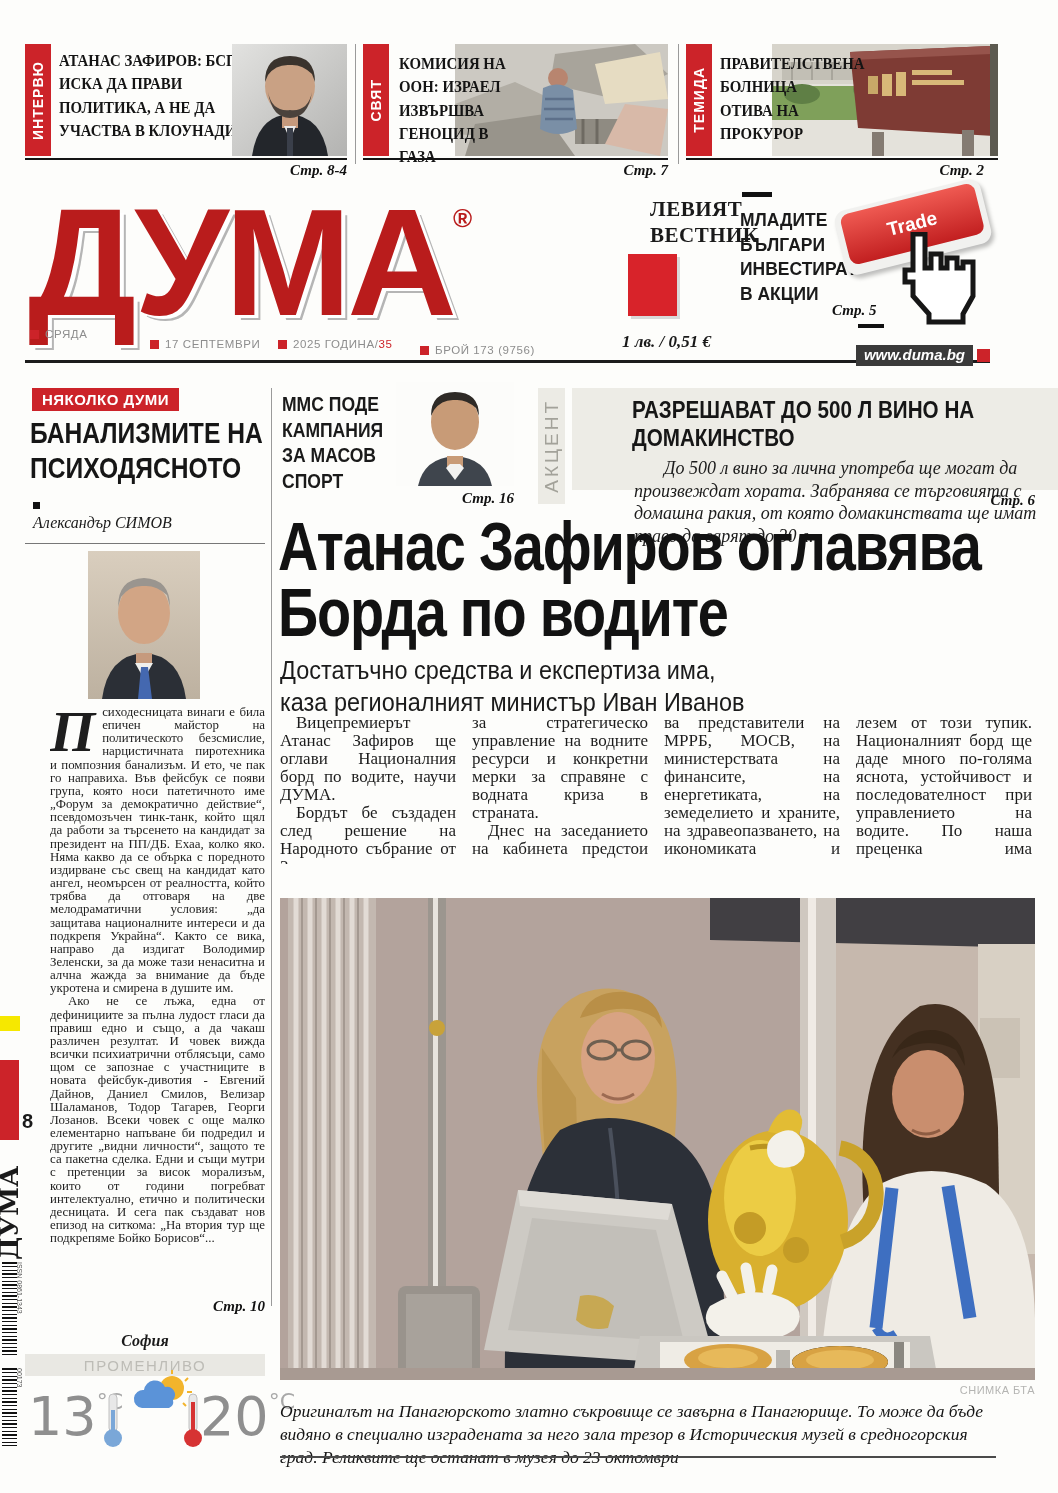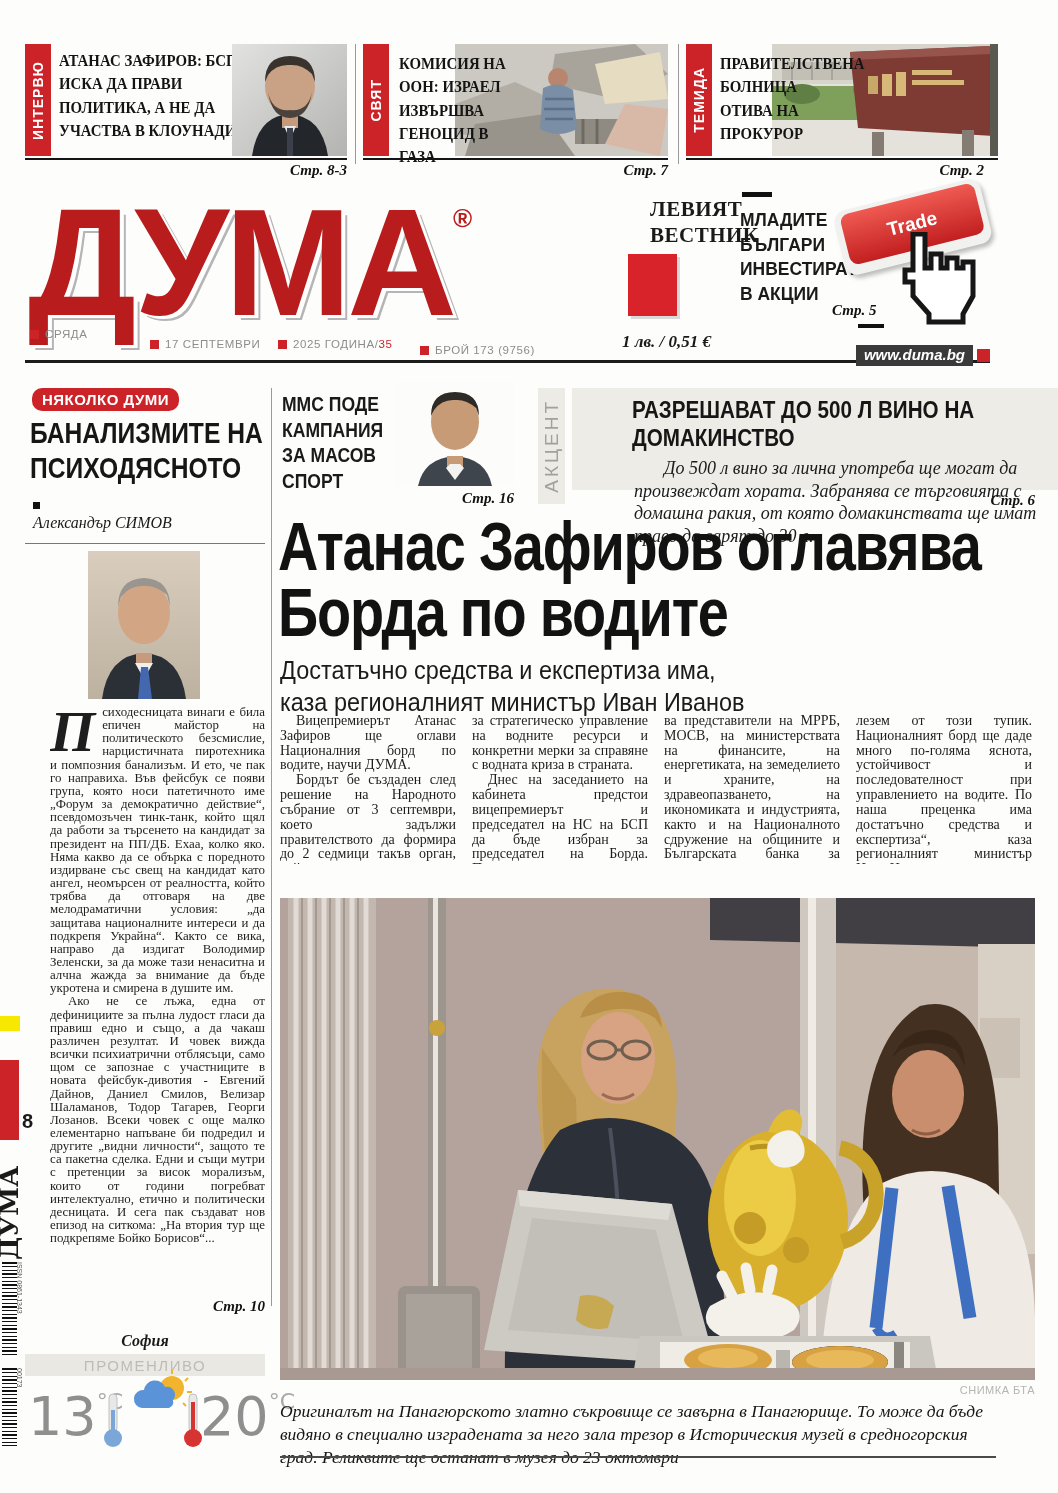--- a/index.html
+++ b/index.html
@@ -17,27 +17,27 @@
   .rule2{height:2px;background:#151515;}
   .pageref{font-style:italic;font-weight:bold;font-size:15px;font-family:"Liberation Serif",serif;color:#111;}
   .vline{width:1px;background:#9a9a9a;}
   #logo{font-family:Liberation Sans, sans-serif;font-weight:bold;font-size:152px;line-height:1;
         letter-spacing:-4px;color:#b91c1c;text-shadow:4px 3px 0 #ffffff,6px 5px 0 #b5b5b5;}
   #logo sup{font-size:26px;letter-spacing:0;text-shadow:none;vertical-align:88px;}
   .datecell{font-family:"Liberation Sans",sans-serif;font-size:11.5px;color:#8d8d8d;letter-spacing:.6px;
             display:flex;align-items:center;gap:6px;}
   .sq{width:9px;height:9px;background:#cc2329;display:inline-block;}
   .tag{background:#cc2329;color:#fff;font-weight:bold;font-size:15px;letter-spacing:.5px;
-       padding:3px 10px;display:inline-block;font-family:"Liberation Sans",sans-serif;border-radius:10px;}
+       padding:3px 10px;display:inline-block;font-family:"Liberation Sans",sans-serif;}
   .opbody{font-size:12.9px;line-height:1.02;text-align:justify;color:#1e1e1e;}
   .opbody p{margin:0;}
   .opbody p.ind{text-indent:18px;}
   .dropcap{float:left;font-style:italic;font-weight:bold;font-size:58px;line-height:.78;
            margin:3px 7px 0 0;font-family:"Liberation Serif",serif;}
-  .colp{font-size:14px;line-height:1.06;text-align:justify;color:#1c1c1c;}
+  .colp{font-size:17px;line-height:1.06;text-align:justify;color:#1c1c1c;}
   .colp p{margin:0;}
   .colp p.ind{text-indent:16px;}
   .accbox{background:#edece6;}
   .vlabel{background:#ecebe5;display:flex;align-items:center;justify-content:center;}
   .vlabel span{writing-mode:vertical-rl;transform:rotate(180deg);color:#a3a29a;font-size:19px;
                letter-spacing:3px;font-family:"Liberation Sans",sans-serif;}
   .barcode{background:repeating-linear-gradient(180deg,#111 0 2px,#fff 2px 4px,#111 4px 5px,#fff 5px 8px,#111 8px 9px,#fff 9px 11px);}
   .wnum{font-family:"DejaVu Sans",sans-serif;font-size:54px;color:#8f8f8f;line-height:1;}
   .wdeg{font-size:22px;color:#a8a8a8;vertical-align:26px;}
   .badge{background:#3a3a3a;color:#fff;font-weight:bold;font-style:italic;font-size:15px;
@@ -67,21 +67,21 @@
         </defs>
       <path d="M20,112 Q26,72 57,70 Q90,72 96,112 Z" fill="#23262b"></path>
       <path d="M50,70 h16 v14 h-16 z" fill="#c69a7d"></path>
       <ellipse cx="58" cy="42" rx="25" ry="29" fill="#c9a184"></ellipse>
       <path d="M33,38 Q33,12 58,12 Q83,12 83,38 L80,30 Q70,20 58,21 Q44,20 36,31 Z" fill="#3a332d"></path>
       <path d="M36,48 Q40,74 58,74 Q76,74 80,48 Q76,68 58,66 Q40,68 36,48 Z" fill="#4a423c"></path>
       <path d="M52,82 l6,14 l6,-14 z" fill="#e8e8e8"></path>
         <rect x="55" y="84" width="6" height="28" fill="#3a3f4a"></rect>
     </svg>
     <div class="abs rule2" style="left:0;top:114px;width:322px;"></div>
-    <div class="abs pageref" style="right:0;top:118px;">Стр. 8-3</div>
+    <div class="abs pageref" style="right:0;top:118px;">Стр. 8-4</div>
   </div>
   <div class="abs vline" style="left:355px;top:44px;height:120px;"></div>
 
   <div class="abs" style="left:363px;top:44px;width:305px;height:134px;">
     <div class="abs red band" style="left:0;top:0;">
         <span>СВЯТ</span>
       </div>
     <svg class="abs" style="left:92px;top:0;" width="213" height="112">
       <rect width="213" height="112" fill="#ccc9c2"></rect>
       <polygon points="0,60 60,38 120,66 70,95 0,90" fill="#b2aea5"></polygon>

